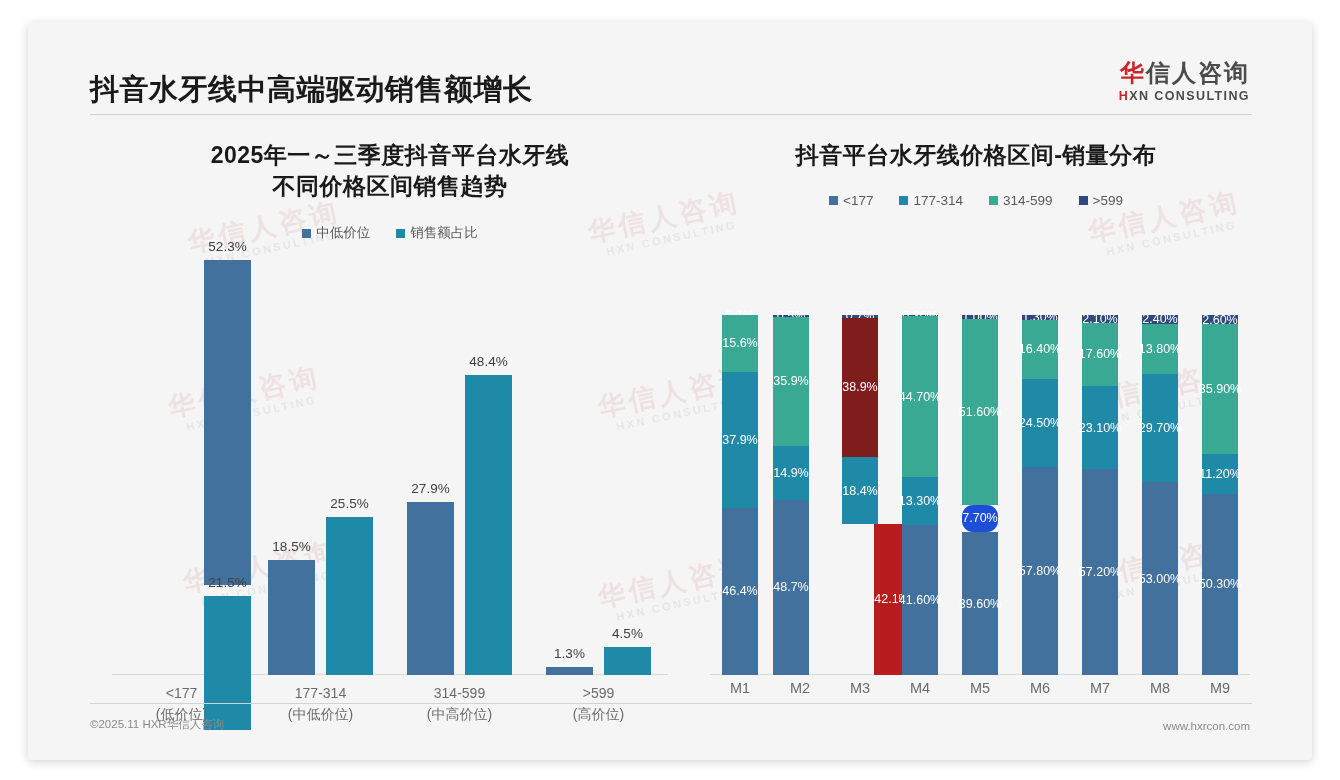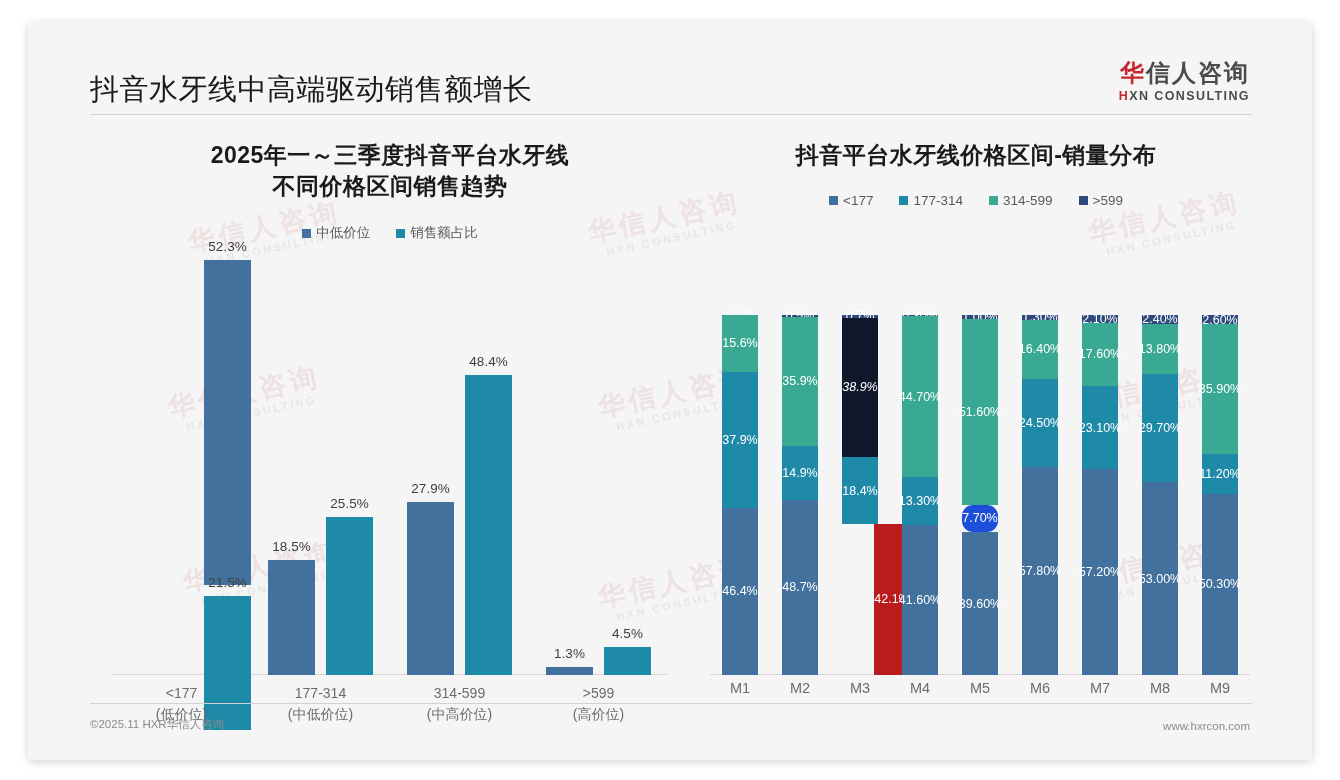--- a/index.html
+++ b/index.html
@@ -17,21 +17,21 @@
     border-radius: 4px;
     box-shadow: 0 2px 10px rgba(0,0,0,0.18);
     overflow: hidden;
   }
   
   #header {
     position: absolute; left: 0; top: 0; width: 100%; height: 92px;
   }
   #main-title {
     position: absolute; left: 62px; top: 48px;
-    font-size: 29px; font-weight: normal; color: #1a1a1a;
+    font-size: 29px; font-weight: bold; color: #1a1a1a;
     letter-spacing: 0.5px; white-space: nowrap;
   }
   #header-rule {
     position: absolute; left: 62px; top: 92px; width: 1162px;
     height: 1px; background: #d2d2d2;
   }
   #logo { position: absolute; right: 62px; top: 38px; text-align: right; }
   #logo-cn { font-size: 24px; font-weight: bold; letter-spacing: 2px; line-height: 1.1; }
   #logo-cn .red { color: #c5272d; }
   #logo-cn .gray { color: #4b4b4b; }
@@ -294,39 +294,39 @@
           <div class="sseg" style="flex-grow: 15.6; background: rgb(58, 169, 148);">
             <span>15.6%</span>
           </div>
           <div class="sseg" style="flex-grow: 37.9; background: rgb(31, 138, 168);">
             <span>37.9%</span>
           </div>
           <div class="sseg" style="flex-grow: 46.4; background: rgb(65, 113, 156);">
             <span>46.4%</span>
           </div>
         </div>
-        <div class="sbar" style="left: 72px;">
+        <div class="sbar" style="left: 63px;">
           <div class="sseg" style="flex-grow: 0.5; background: rgb(46, 74, 125);">
             <span>0.5%</span>
           </div>
           <div class="sseg" style="flex-grow: 35.9; background: rgb(58, 169, 148);">
             <span>35.9%</span>
           </div>
           <div class="sseg" style="flex-grow: 14.9; background: rgb(31, 138, 168);">
             <span>14.9%</span>
           </div>
           <div class="sseg" style="flex-grow: 48.7; background: rgb(65, 113, 156);">
             <span>48.7%</span>
           </div>
         </div>
         <div class="sbar" style="left: 132px;">
           <div class="sseg" style="flex-grow: 0.699301; background: rgb(46, 74, 125);">
             <span>0.7%</span>
           </div>
-          <div class="sseg" style="flex-grow: 38.8611; background: #0f172a; font-style: italic;">
+          <div class="sseg" style="flex-grow: 38.8611; background: #7f1d1d;">
             <span>38.9%</span>
           </div>
           <div class="sseg" style="flex-grow: 18.3816; background: rgb(31, 138, 168);">
             <span>18.4%</span>
           </div>
           <div class="sseg" style="flex-grow: 42.0579; background: #b91c1c; margin-left: 32px;">
             <span>42.1%</span>
           </div>
         </div>
         <div class="sbar" style="left: 192px;">

